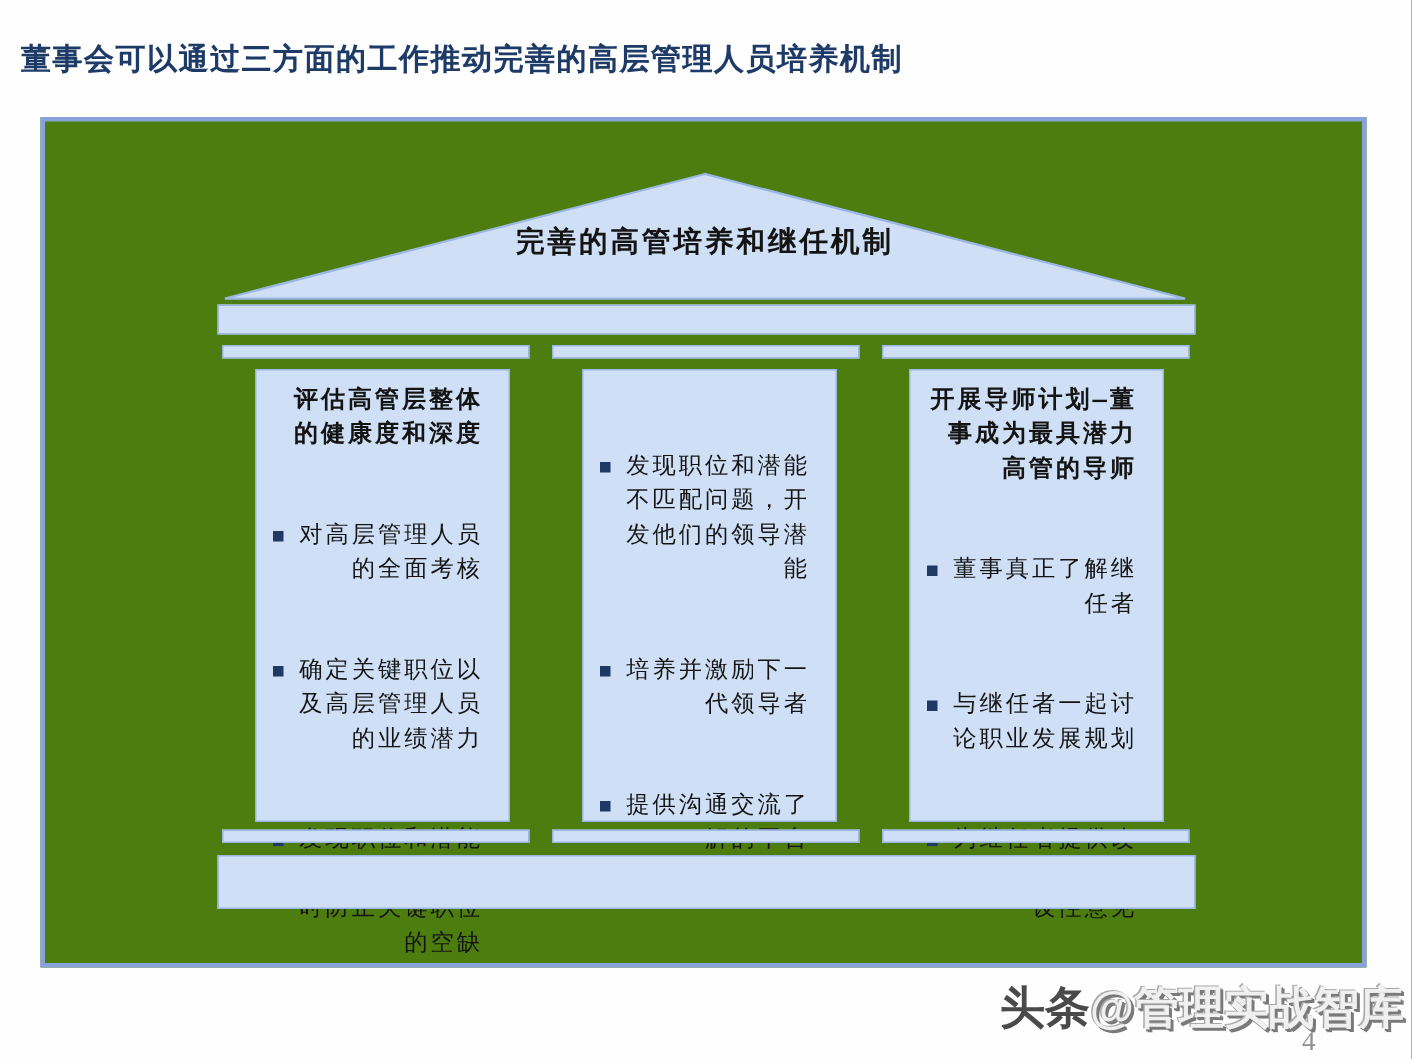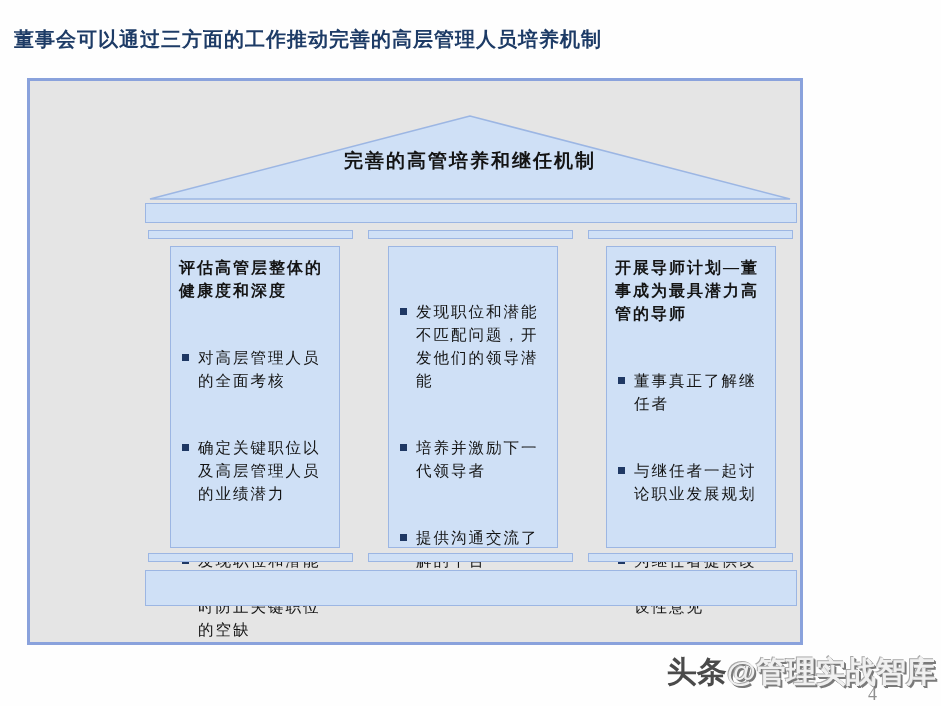--- a/index.html
+++ b/index.html
@@ -26,23 +26,24 @@
     left:14px; top:26px;
     width:900px;
     font-size:20px;
     font-weight:bold;
     letter-spacing:1px;
     color:var(--title-text);
   }
   .frame{
     position:absolute;
     left:27px; top:78px;
-    width:776px; height:567px;
+    width:884px; height:567px;
     border:3px solid var(--frame-border);
-    background:#e5e5e5;
+    background:#4d7c0f;
+    font-family:Liberation Mono, monospace;
   }
   .roof-svg{
     position:absolute;
     left:118px; top:33px;
     width:644px; height:87px;
   }
   .roof-label{
     position:absolute;
     left:120px; top:67px;
     width:640px;
@@ -64,22 +65,23 @@
   .cap.bottom{ top:472px; }
   .cap.c1{ left:118px; }
   .cap.c2{ left:338px; }
   .cap.c3{ left:558px; }
   .pillar{
     position:absolute;
     top:165px;
     width:170px; height:302px;
     background:var(--shape-fill);
     border:1px solid var(--shape-border);
-    padding:9px 3px 6px 8px;
+    padding:9px 17px 6px 8px;
     color:var(--body-text);
+    text-align:right;
   }
   .pillar.p1{ left:140px; }
   .pillar.p2{ left:358px; }
   .pillar.p3{ left:576px; }
   .pillar-heading{
     font-size:16px;
     font-weight:bold;
     line-height:23px;
     letter-spacing:2px;
   }

